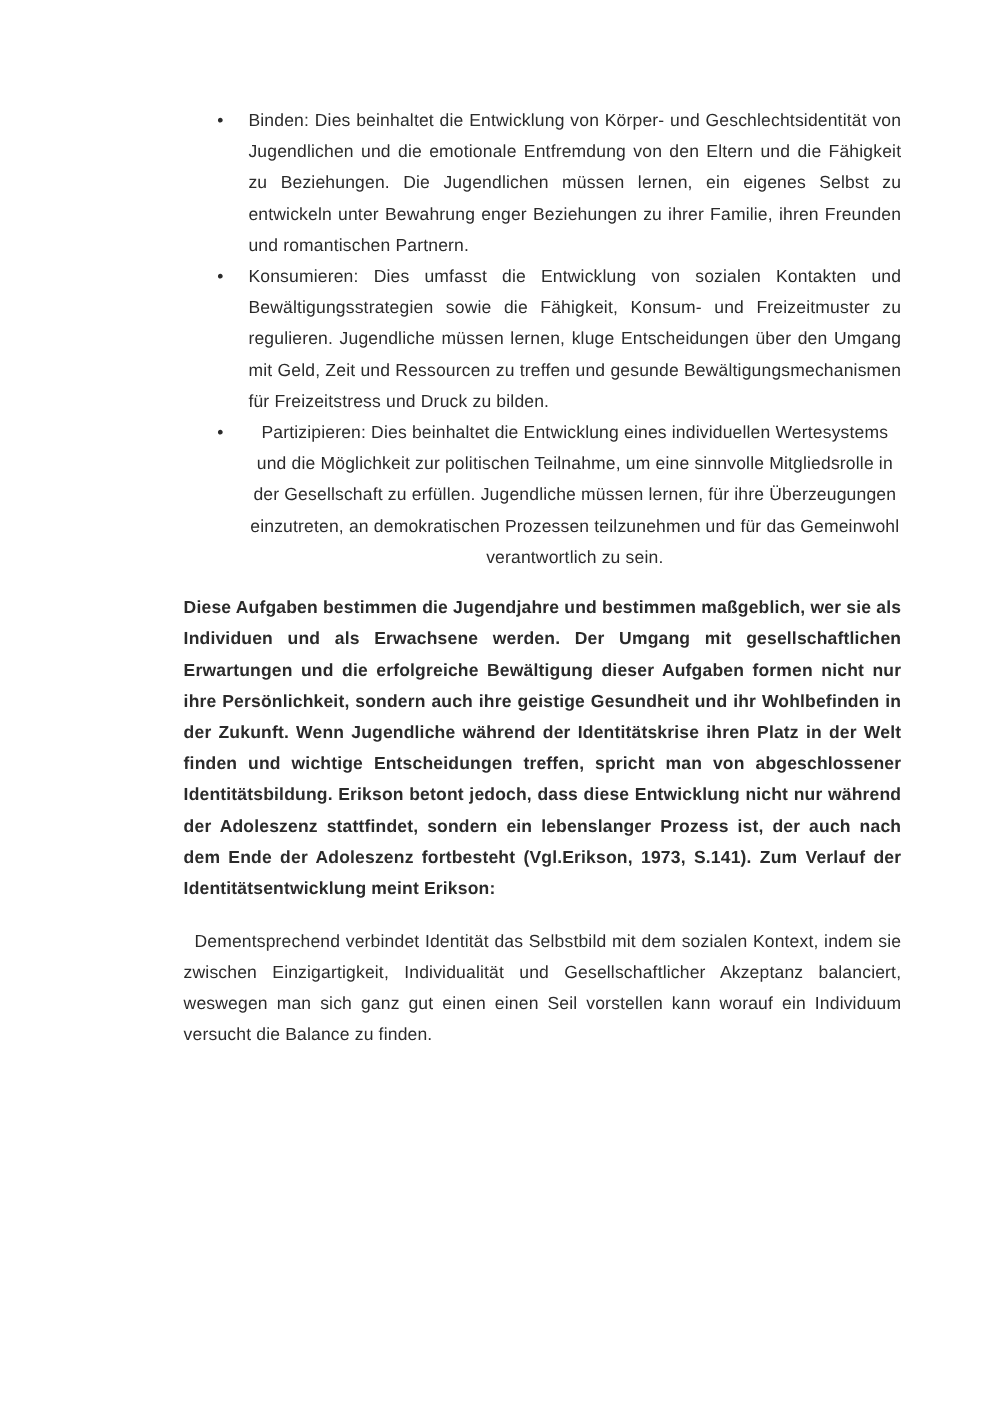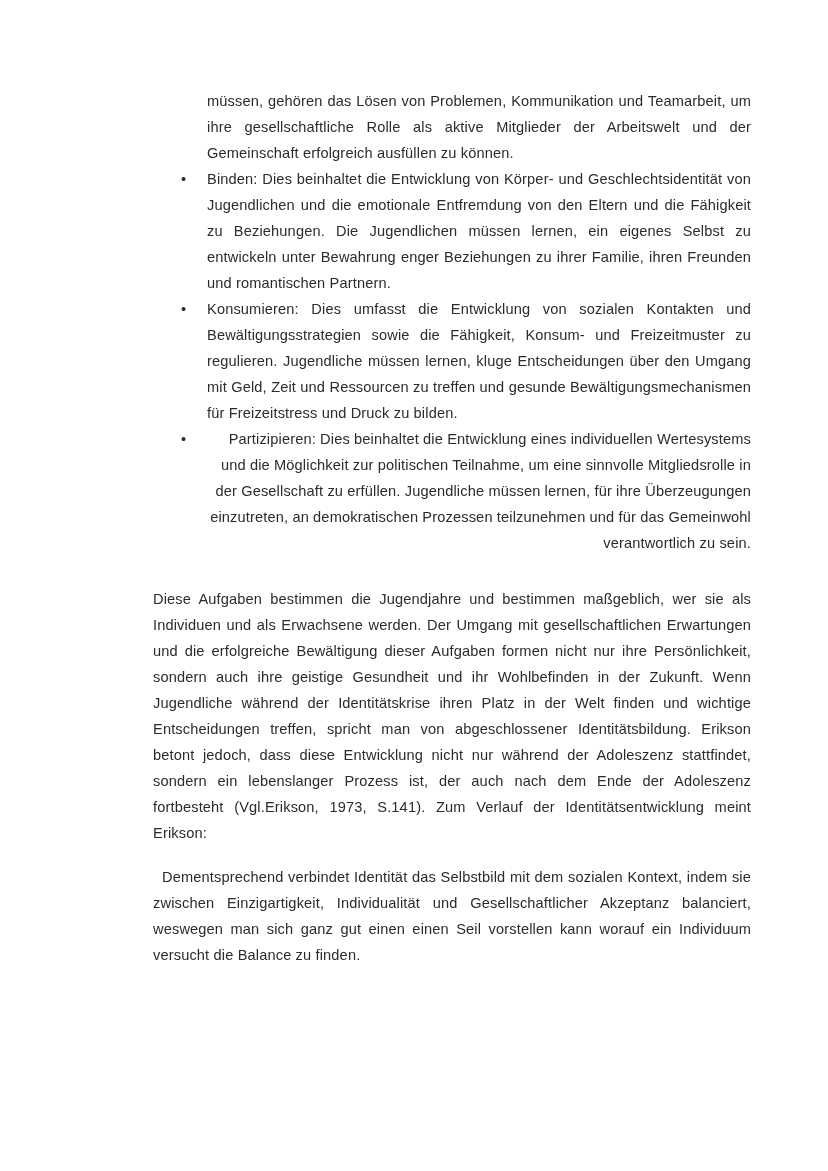--- a/index.html
+++ b/index.html
@@ -31,21 +31,21 @@
   .para {
     font-size: 14.6px;
     line-height: 26px;
     text-align: justify;
     text-justify: inter-word;
     margin: 0;
     letter-spacing: 0.01em;
     -webkit-font-smoothing: antialiased;
   }
   .para.left {
-    text-align: right;
+    text-align: center;
   }
 
   
   .cont-para {
     margin: 0 0 0 54px;
     width: 544px;
   }
 
   
   .bullet-list {
@@ -68,21 +68,22 @@
   }
   .bullet-text {
     display: block;
   }
   .lead {
     font-weight: normal;
   }
 
   
   .body-para {
-    margin-top: 30px;
+    margin-top: 16px;
+    font-weight: bold;
   }
 
   
   .quote-block {
     margin-top: 30px;
     font-style: italic;
     color: #2f2f2f;
   }
   .quote-citation {
     font-style: normal;
@@ -96,21 +97,20 @@
     display: inline-block;
     width: 9px;
   }
 </style>
 </head>
 <body>
 
 <div id="page">
   <div id="content">
 
-    <p class="para cont-para">müssen, gehören das Lösen von Problemen, Kommunikation und Teamarbeit, um ihre gesellschaftliche Rolle als aktive Mitglieder der Arbeitswelt und der Gemeinschaft erfolgreich ausfüllen zu können.</p>
 
     <ul class="bullet-list">
 
       <li class="bullet-item">
         <span class="bullet-marker">•</span>
         <span class="para bullet-text"><span class="lead">Binden</span><span>: </span><span>Dies beinhaltet die Entwicklung von Körper- und Geschlechtsidentität von Jugendlichen und die emotionale Entfremdung von den Eltern und die Fähigkeit zu Beziehungen. Die Jugendlichen müssen lernen, ein eigenes Selbst zu entwickeln unter Bewahrung enger Beziehungen zu ihrer Familie, ihren Freunden und romantischen Partnern.</span></span>
       </li>
 
       <li class="bullet-item">
         <span class="bullet-marker">•</span>

